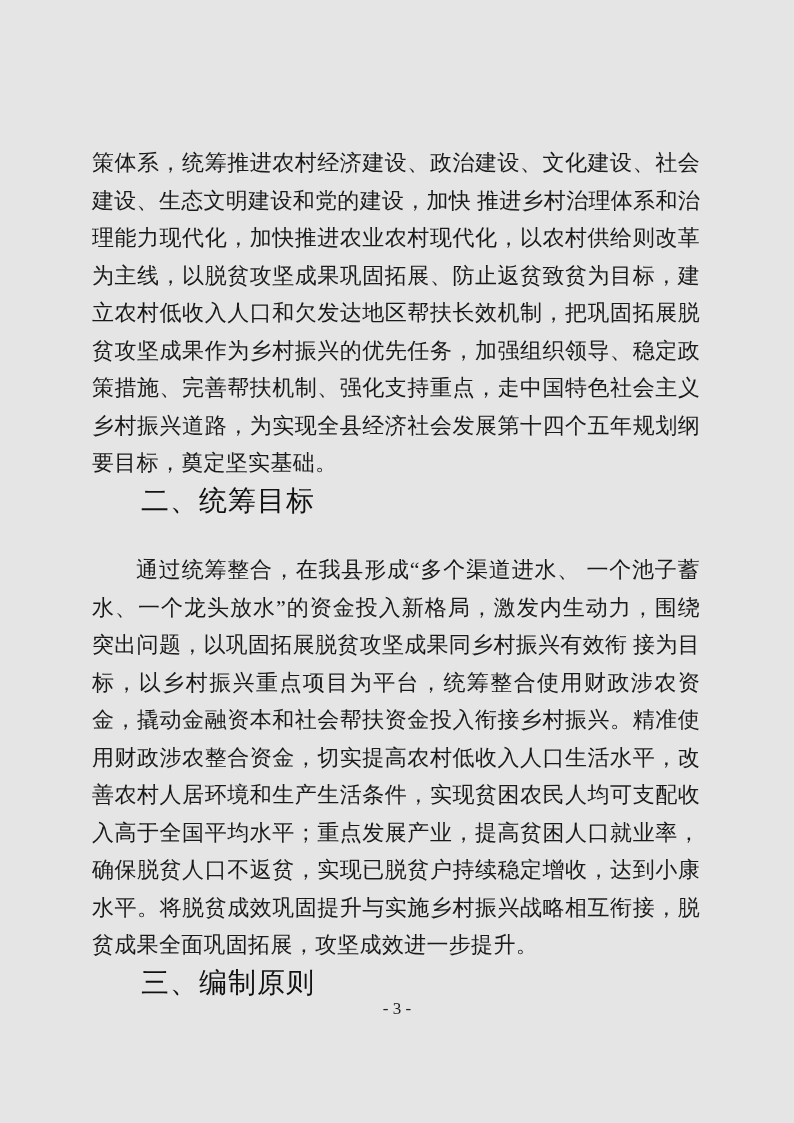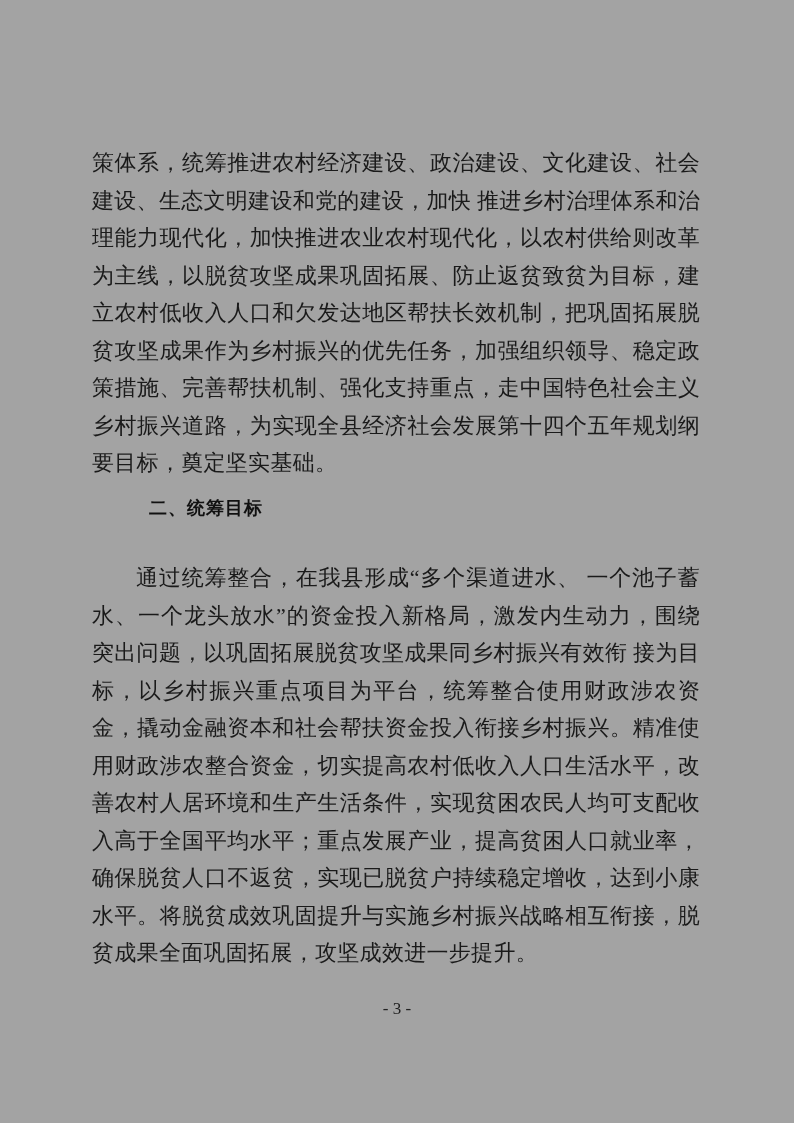--- a/index.html
+++ b/index.html
@@ -4,21 +4,21 @@
 <style>
   html, body {
     margin: 0;
     padding: 0;
     background: #ffffff;
   }
   .page {
     position: relative;
     width: 794px;
     height: 1123px;
-    background: #a3a3a3;
+    background: #e5e5e5;
     overflow: hidden;
     font-family: "Liberation Serif", "DejaVu Serif", serif;
     color: #1a1a1a;
   }
   .content {
     position: absolute;
     left: 92px;
     top: 144px;
     width: 608px;
   }
@@ -27,25 +27,25 @@
     font-size: 22px;
     line-height: 37.5px;
     text-align: justify;
     letter-spacing: 0.3px;
   }
   .body-para.indent-2em {
     text-indent: 44px;
     margin-top: 32px;
   }
   .section-heading {
-    margin: 8px;
+    margin: 0;
     padding-left: 49px;
-    font-size: 18px;
+    font-size: 28px;
     line-height: 37.5px;
-    font-weight: bold;
+    font-weight: normal;
     font-family: "Liberation Sans", "DejaVu Sans", sans-serif;
     color: #111111;
     letter-spacing: 1px;
   }
   .page-footer {
     position: absolute;
     left: 0;
     top: 998px;
     width: 794px;
     text-align: center;
@@ -63,20 +63,21 @@
 <div class="page">
 
   <main class="content">
 
     <p class="body-para">策体系，统筹推进农村经济建设、政治建设、文化建设、社会建设、生态文明建设和党的建设，加快 推进乡村治理体系和治理能力现代化，加快推进农业农村现代化，以农村供给则改革为主线，以脱贫攻坚成果巩固拓展、防止返贫致贫为目标，建立农村低收入人口和欠发达地区帮扶长效机制，把巩固拓展脱贫攻坚成果作为乡村振兴的优先任务，加强组织领导、稳定政策措施、完善帮扶机制、强化支持重点，走中国特色社会主义乡村振兴道路，为实现全县经济社会发展第十四个五年规划纲要目标，奠定坚实基础。</p>
 
     <h2 class="section-heading">二、统筹目标</h2>
 
     <p class="body-para indent-2em">通过统筹整合，在我县形成“多个渠道进水、 一个池子蓄水、一个龙头放水”的资金投入新格局，激发内生动力，围绕突出问题，以巩固拓展脱贫攻坚成果同乡村振兴有效衔 接为目标，以乡村振兴重点项目为平台，统筹整合使用财政涉农资金，撬动金融资本和社会帮扶资金投入衔接乡村振兴。精准使用财政涉农整合资金，切实提高农村低收入人口生活水平，改善农村人居环境和生产生活条件，实现贫困农民人均可支配收入高于全国平均水平；重点发展产业，提高贫困人口就业率，确保脱贫人口不返贫，实现已脱贫户持续稳定增收，达到小康水平。将脱贫成效巩固提升与实施乡村振兴战略相互衔接，脱贫成果全面巩固拓展，攻坚成效进一步提升。</p>
 
+    <h2 class="section-heading">三、编制原则</h2>
 
   </main>
 
   <footer class="page-footer">
     <span class="page-number">- 3 -</span>
   </footer>
 
 </div>
 
 </body></html>

